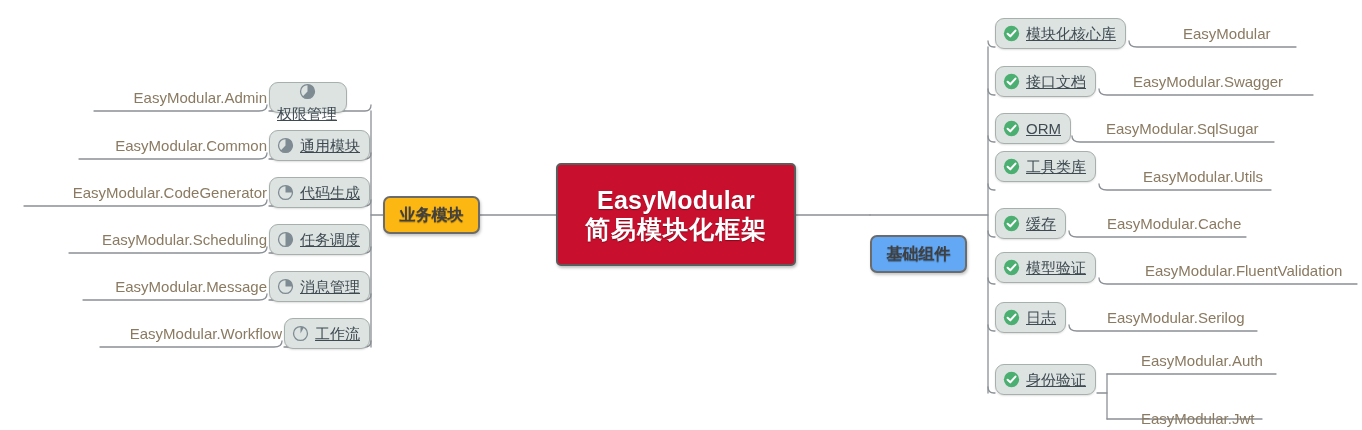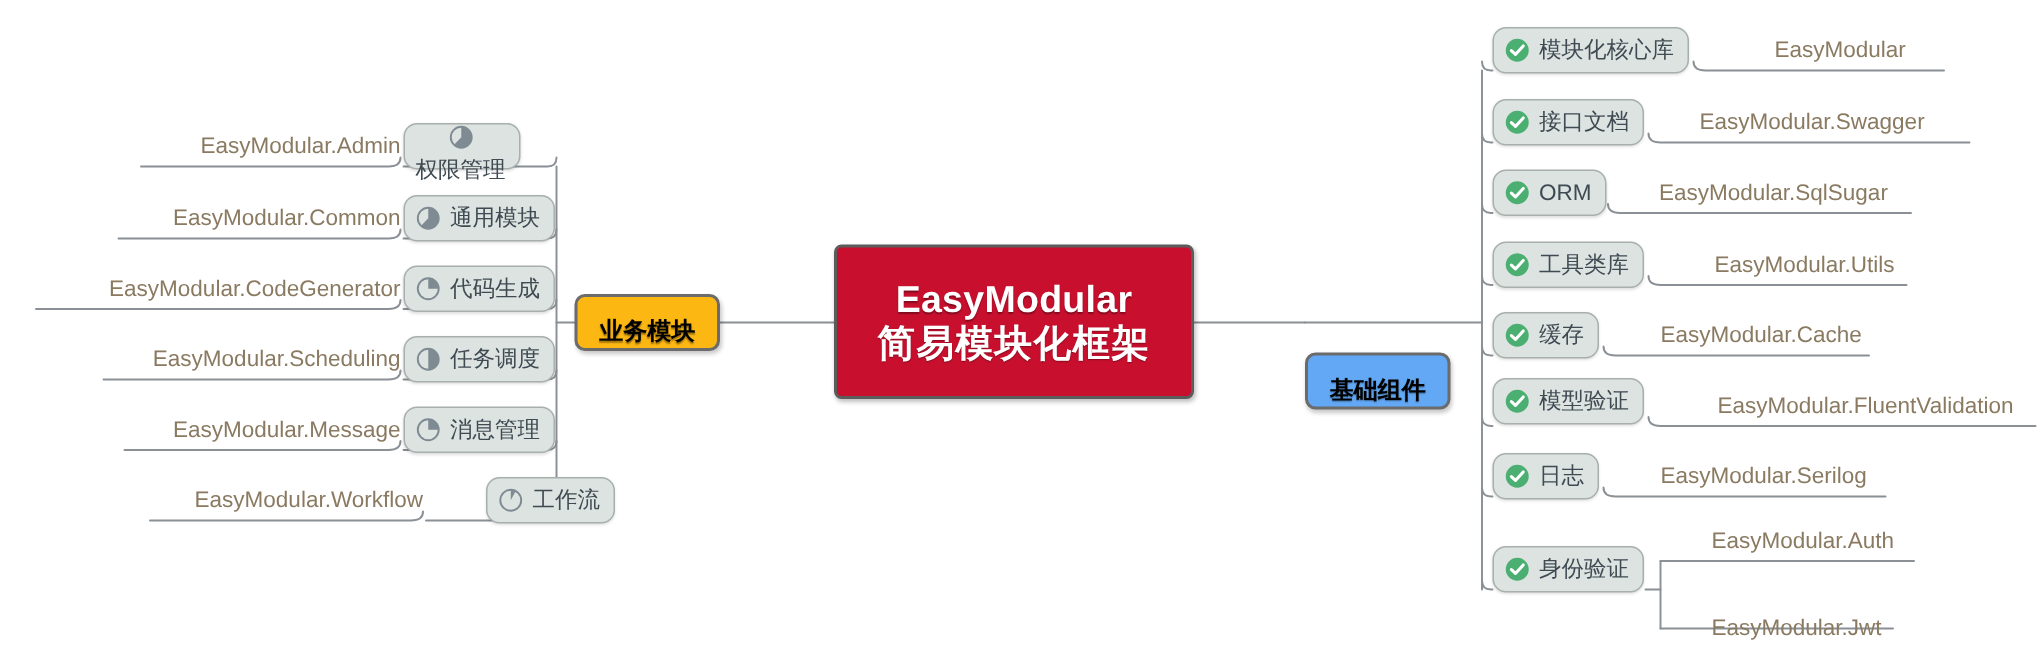--- a/index.html
+++ b/index.html
@@ -35,23 +35,23 @@
   .center-node .l1{font-size:25px;font-weight:bold;letter-spacing:.2px;}
   .center-node .l2{font-size:25px;font-weight:bold;letter-spacing:1px;}
 
   
   .branch-node{
     position:absolute;
     box-sizing:border-box;
     border:2px solid #6b6b6b;
     border-radius:7px;
     display:flex;
-    align-items:flex-end;
+    align-items:center;
     justify-content:center;
-    color:#000000;
+    color:#404040;
     font-size:16px;
     font-weight:bold;
     text-shadow:0 1px 1px rgba(0,0,0,.4);
     z-index:6;
     box-shadow:1px 2px 3px rgba(0,0,0,.22);
   }
 
   
   .pill{
     position:absolute;
@@ -63,21 +63,21 @@
     display:flex;
     align-items:center;
     gap:6px;
     padding:0 9px 0 7px;
     color:#3f4a52;
     font-size:15px;
     white-space:nowrap;
     z-index:5;
     box-shadow:0 1px 2px rgba(0,0,0,.13);
   }
-  .pill .txt{line-height:1;position:relative;top:0px;}
+  .pill .txt{line-height:1;position:relative;top:0px;text-decoration:underline;}
 
   .ico{width:17px;height:17px;flex:0 0 17px;display:block;}
 
   
   .leaf{
     position:absolute;
     color:#8a7a61;
     font-size:15px;
     white-space:nowrap;
     z-index:4;
@@ -177,21 +177,21 @@
       </div>
       <div class="leaf r" style="left:69px;top:232px;width:198px;">EasyModular.Scheduling</div>
       <div class="pill" style="left:269px;top:270.5px;">
         <svg class="ico" viewBox="0 0 20 20">
           <circle cx="10" cy="10" r="8.2" fill="#dde3e1" stroke="#7f8b93" stroke-width="1.5"></circle>
           <path d="M 10 10 L 10 1.8000000000000007 A 8.2 8.2 0 0 1 18.20 10.00 Z" fill="#7f8b93"></path>
         </svg>
         <span class="txt">消息管理</span>
       </div>
       <div class="leaf r" style="left:83px;top:279px;width:184px;">EasyModular.Message</div>
-      <div class="pill" style="left:284px;top:317.5px;margin-left:40px;">
+      <div class="pill" style="left:284px;top:317.5px;">
         <svg class="ico" viewBox="0 0 20 20">
           <circle cx="10" cy="10" r="8.2" fill="#dde3e1" stroke="#7f8b93" stroke-width="1.5"></circle>
           <path d="M 10 10 L 10 1.8000000000000007 A 8.2 8.2 0 0 1 13.95 2.81 Z" fill="#7f8b93"></path>
         </svg>
         <span class="txt">工作流</span>
       </div>
       <div class="leaf r" style="left:100px;top:326px;width:182px;">EasyModular.Workflow</div>
     </div>
   <div id="right-side">
       <div class="pill" style="left:995px;top:17.5px;">
@@ -211,21 +211,21 @@
       </div>
       <div class="leaf" style="left:1133px;top:74px;">EasyModular.Swagger</div>
       <div class="pill" style="left:995px;top:112.5px;">
         <svg class="ico" viewBox="0 0 20 20">
           <circle cx="10" cy="10" r="9" fill="#4caf72"></circle>
           <path d="M5.4 10.3 L8.6 13.3 L14.7 6.6" fill="none" stroke="#ffffff" stroke-width="2.4" stroke-linecap="round" stroke-linejoin="round"></path>
         </svg>
         <span class="txt">ORM</span>
       </div>
       <div class="leaf" style="left:1106px;top:121px;">EasyModular.SqlSugar</div>
-      <div class="pill" style="left:995px;top:161px;">
+      <div class="pill" style="left:995px;top:151px;">
         <svg class="ico" viewBox="0 0 20 20">
           <circle cx="10" cy="10" r="9" fill="#4caf72"></circle>
           <path d="M5.4 10.3 L8.6 13.3 L14.7 6.6" fill="none" stroke="#ffffff" stroke-width="2.4" stroke-linecap="round" stroke-linejoin="round"></path>
         </svg>
         <span class="txt">工具类库</span>
       </div>
       <div class="leaf" style="left:1143px;top:169px;">EasyModular.Utils</div>
       <div class="pill" style="left:995px;top:207.5px;">
         <svg class="ico" viewBox="0 0 20 20">
           <circle cx="10" cy="10" r="9" fill="#4caf72"></circle>

